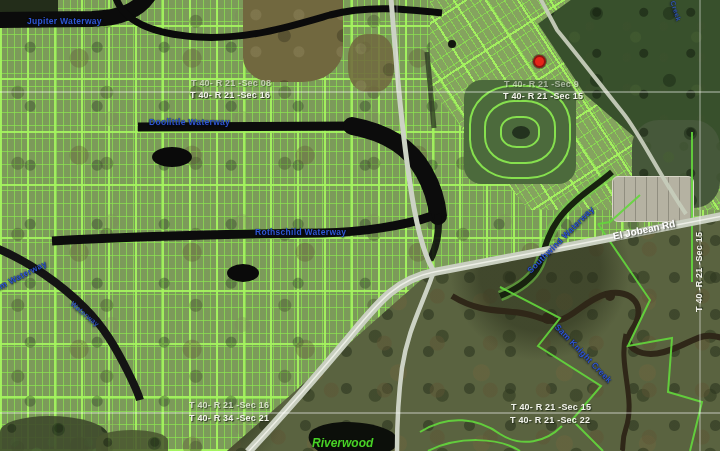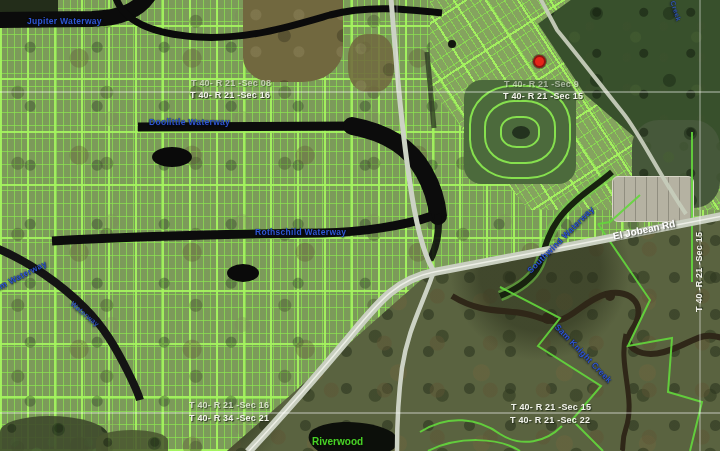--- a/index.html
+++ b/index.html
@@ -66,22 +66,23 @@
   .lbl-water-sm{font-size:7px;}
   .lbl-sec{
     color:#f3f3ec;font-weight:bold;font-size:9px;letter-spacing:.2px;
     text-shadow:1px 1px 1px rgba(35,45,25,.95);
   }
   .lbl-road{
     color:#ffffff;font-weight:bold;font-size:10px;
     text-shadow:1px 1px 2px rgba(30,35,20,.95);
   }
   .lbl-green{
-    color:#48d226;font-weight:bold;font-size:10px;
+    color:#48d226;font-weight:bold;font-size:12px;
     text-shadow:0 1px 2px rgba(10,20,5,.9);
+    font-style:italic;
   }
   .marker{
     width:13px;height:13px;border-radius:50%;
     background:#e62619;border:2px solid #8f1410;
     box-shadow:0 0 0 1px rgba(0,0,0,.35);
   }
   .ring{border:2px solid #86e04e;border-radius:42%;}
 </style>
 </head>
 <body>

